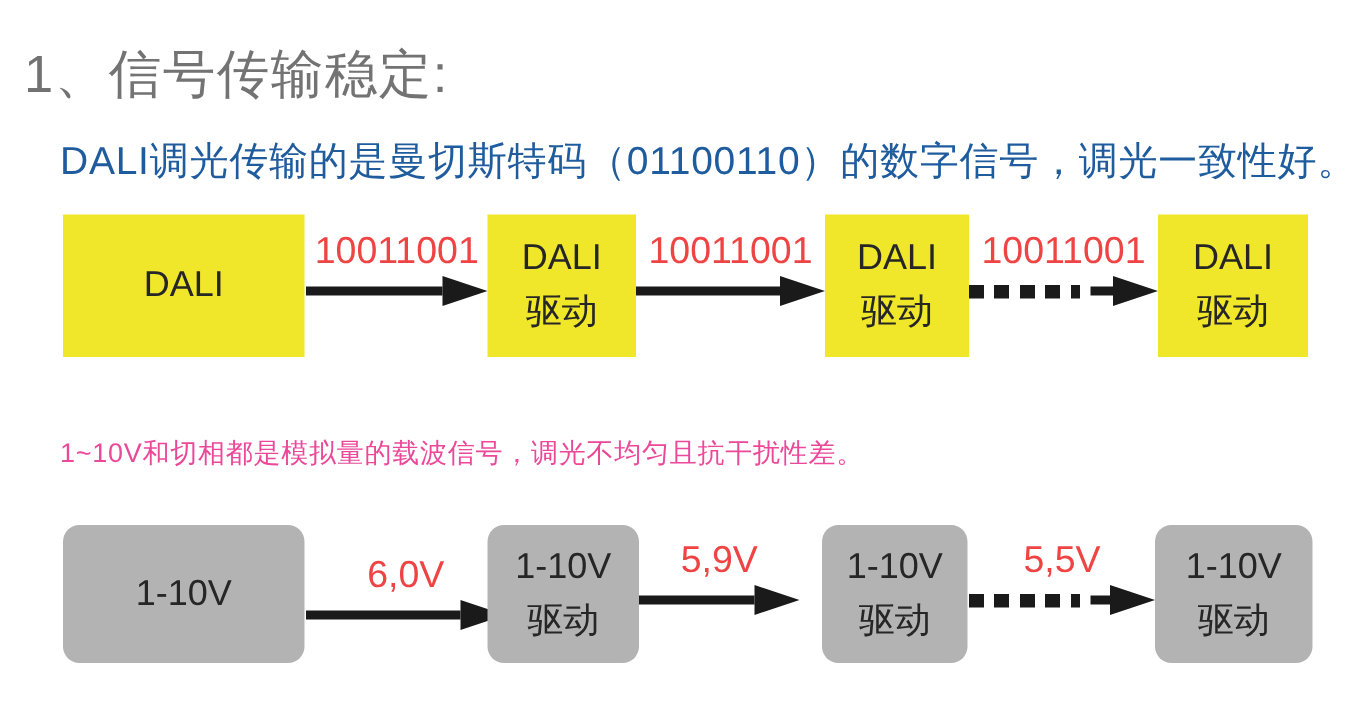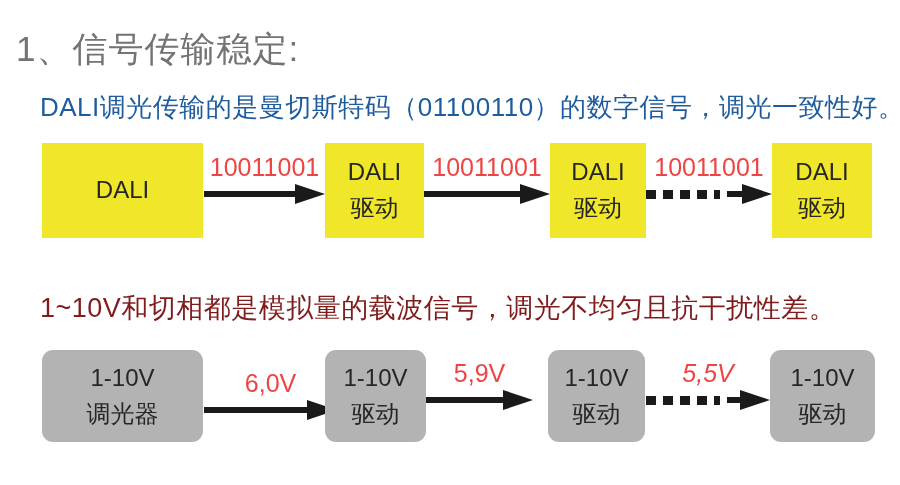--- a/index.html
+++ b/index.html
@@ -24,21 +24,21 @@
     letter-spacing: 1px;
   }
   .section-desc {
     position: absolute;
     left: 40px;
     font-size: 26px;
     letter-spacing: 0.5px;
     white-space: nowrap;
   }
   .desc-dali { top: 90px; color: #1f5c9e; }
-  .desc-analog { top: 290px; color: #7f1d1d; font-size: 27px; }
+  .desc-analog { top: 290px; color: #ec4899; font-size: 18px; }
 
   .node {
     position: absolute;
     display: flex;
     flex-direction: column;
     align-items: center;
     justify-content: center;
     gap: 7px;
     font-size: 24px;
     color: #262626;
@@ -99,21 +99,21 @@
     border-bottom: 10px solid transparent;
   }
 
   
   .ar-d1 { left: 204px; top: 152px; width: 121px; }
   .ar-d2 { left: 424px; top: 152px; width: 126px; }
   .ar-d3 { left: 646px; top: 152px; width: 126px; }
   
   .ar-a1 { left: 204px; top: 368px; width: 133px; }
   .ar-a2 { left: 426px; top: 358px; width: 107px; }
-  .ar-a3 { left: 646px; top: 358px; width: 124px; font-style: italic; }
+  .ar-a3 { left: 646px; top: 358px; width: 124px; }
 </style>
 </head>
 <body>
 
 <div class="canvas">
 
   <div class="page-title">1、信号传输稳定:</div>
 
   <div class="section-desc desc-dali">DALI调光传输的是曼切斯特码（01100110）的数字信号，调光一致性好。</div>
 
@@ -158,21 +158,20 @@
 
   <div class="node node-yellow n-d4">
     <span class="ln">DALI</span>
     <span class="ln">驱动</span>
   </div>
 
   <div class="section-desc desc-analog">1~10V和切相都是模拟量的载波信号，调光不均匀且抗干扰性差。</div>
 
   <div class="node node-gray n-a1">
     <span class="ln">1-10V</span>
-    <span class="ln">调光器</span>
   </div>
 
   <div class="arrow ar-a1">
     <div class="arrow-label">6,0V</div>
     <div class="arrow-line">
       <div class="shaft"></div>
       <div class="head"></div>
     </div>
   </div>
 

